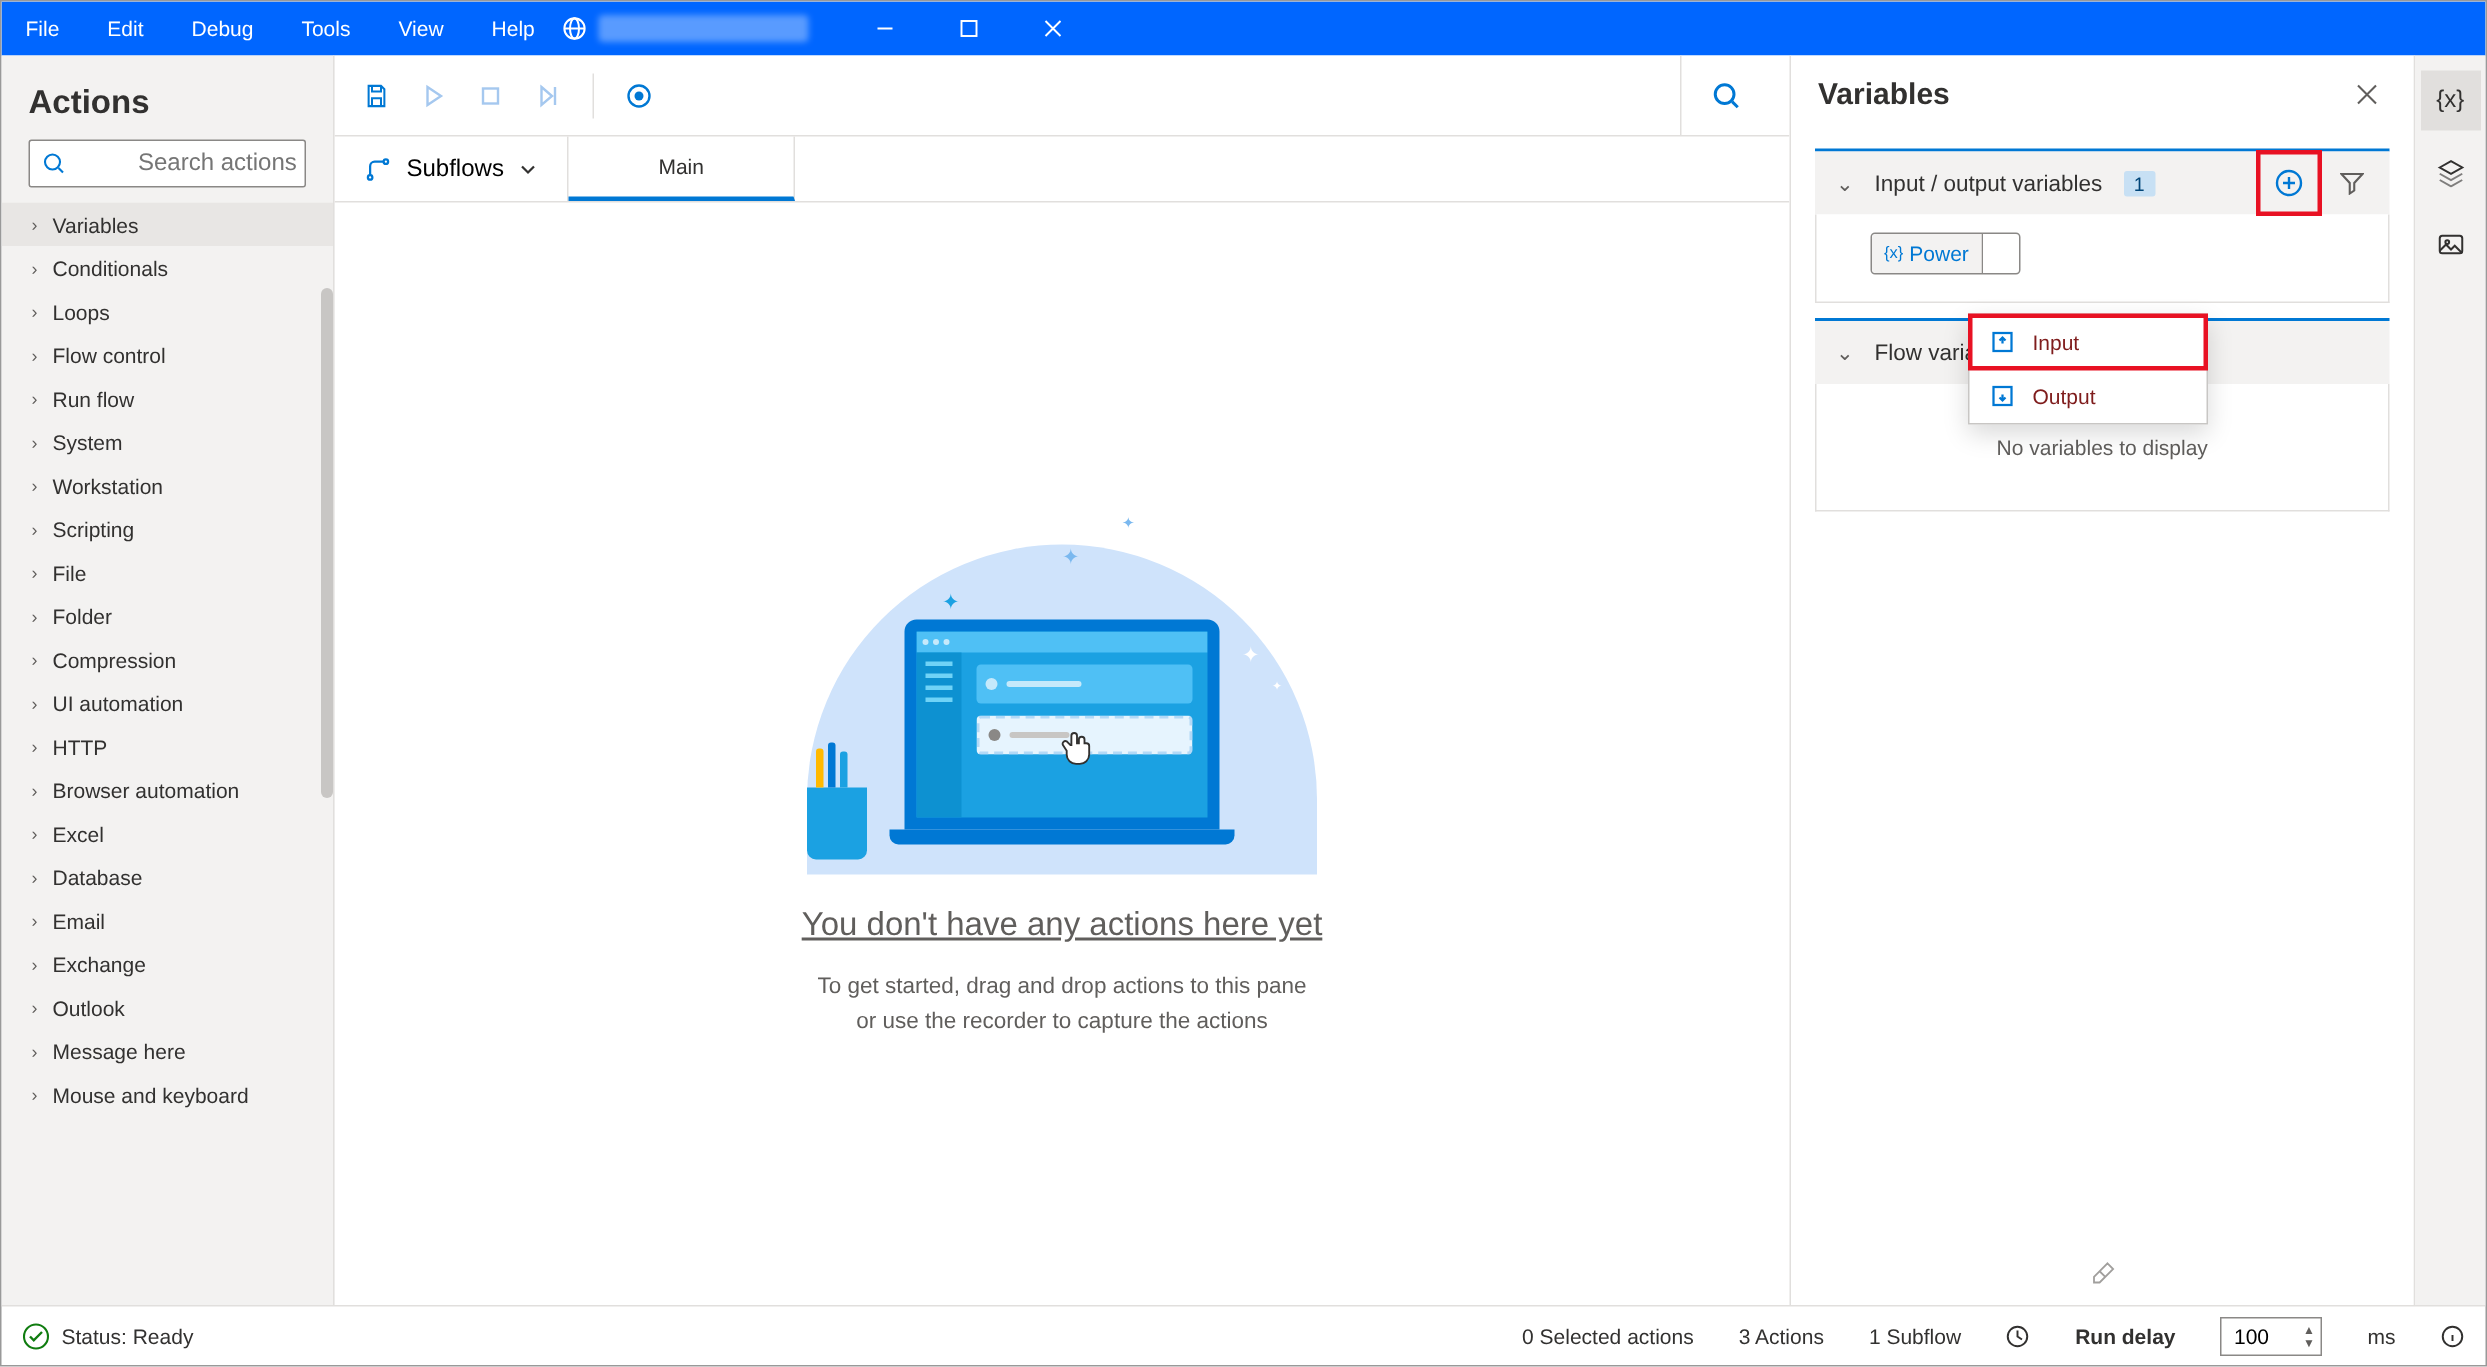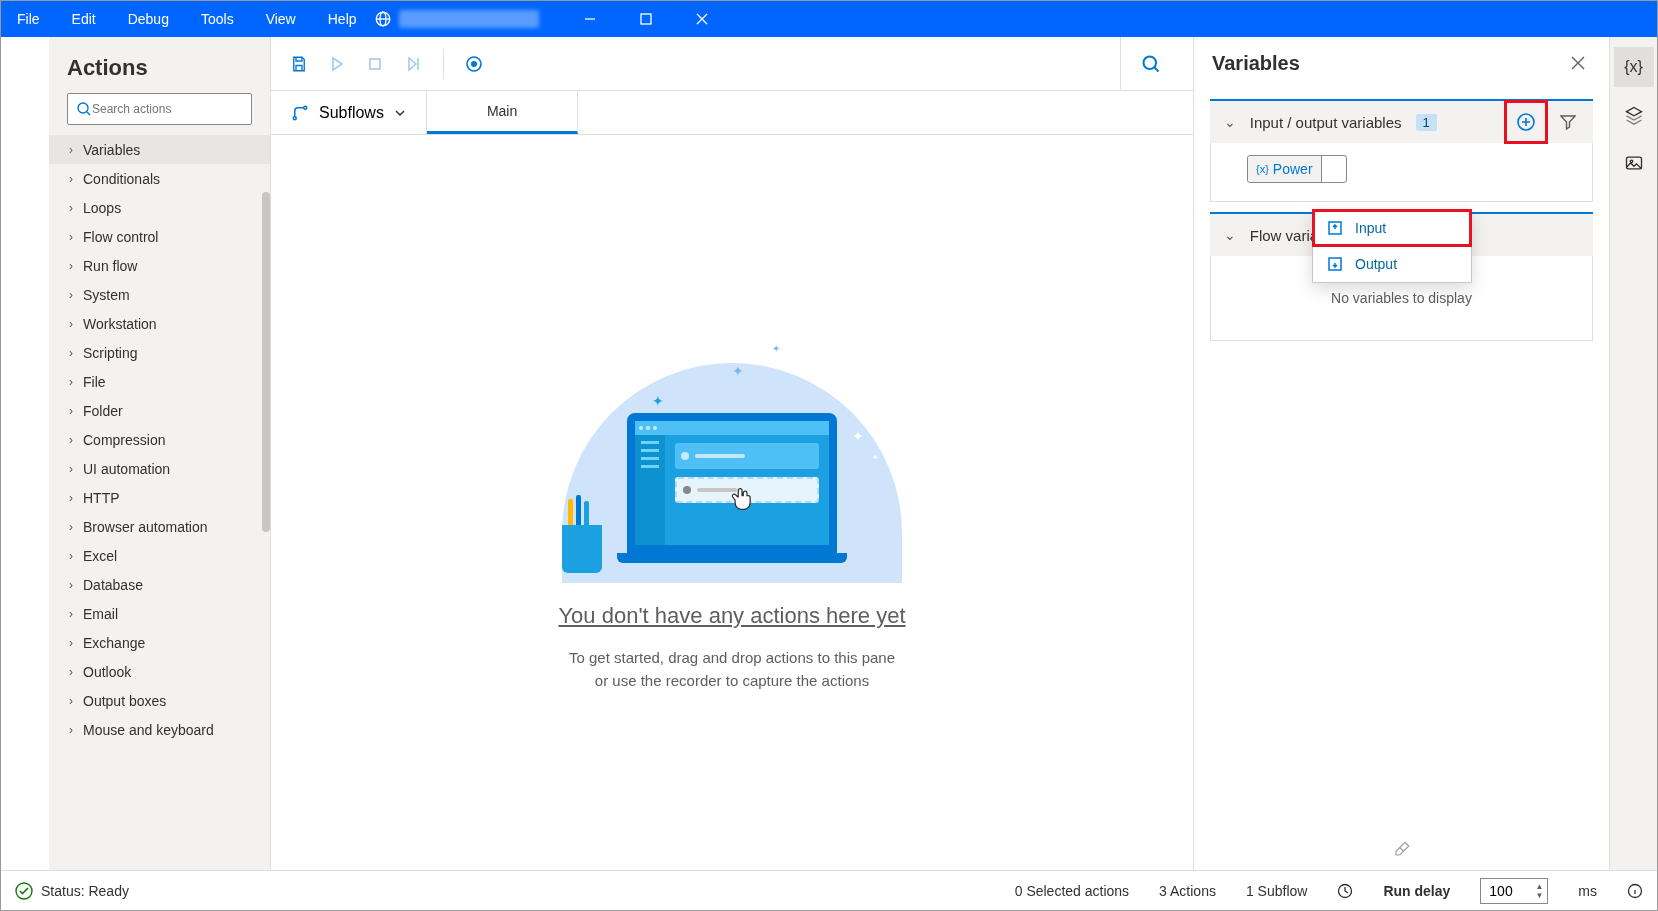--- a/index.html
+++ b/index.html
@@ -6,28 +6,28 @@
 body { width: 1658px; height: 911px; background: #fff; overflow: hidden; display: flex; flex-direction: column; border: 1px solid #999; }
 .titlebar { height: 36px; background: #0066ff; display: flex; align-items: center; color: #fff; font-size: 14px; }
 .menu-items { display: flex; }
 .menu-item { padding: 0 16px; line-height: 36px; cursor: pointer; }
 .title-center { flex: 1; text-align: center; }
 .title-right { display: flex; align-items: center; gap: 6px; padding-right: 4px; }
 .win-btn { width: 50px; height: 36px; display: flex; align-items: center; justify-content: center; cursor: pointer; }
 .env-icon { width: 20px; height: 20px; display: flex; align-items: center; justify-content: center; }
 .env-redact { width: 140px; height: 18px; background: rgba(255,255,255,0.35); border-radius: 3px; filter: blur(2px); margin-right: 20px; }
 
-.body-row { flex: 1; display: flex; min-height: 0; padding-left: 48px; }
+.body-row { flex: 1; display: flex; min-height: 0; }
 
 
 .actions-panel { width: 222px; background: #f3f2f1; border-right: 1px solid #e1dfdd; display: flex; flex-direction: column; position: relative; }
 .actions-header { padding: 18px 18px 12px 18px; font-size: 22px; font-weight: 600; color: #323130; }
 .search-wrap { padding: 0 18px 10px 18px; }
 .search-box { position: relative; height: 32px; border: 1px solid #8a8886; border-radius: 2px; background: #fff; display: flex; align-items: center; padding: 0 8px; }
-.search-box input { border: none; outline: none; flex: 1; font-size: 12px; background: transparent; }
+.search-box input { border: none; outline: none; flex: 1; font-size: 16px; background: transparent; margin-left: 48px; }
 .search-ico { color: #0078d4; }
 .cat-list { flex: 1; overflow-y: auto; }
 .cat-item { display: flex; align-items: center; height: 29px; padding: 0 4px 0 20px; font-size: 14px; color: #323130; cursor: pointer; }
 .cat-item.sel { background: #e8e6e4; }
 .chev { font-size: 12px; color: #605e5c; margin-right: 10px; }
 .vscroll { position: absolute; right: 0; top: 155px; width: 8px; height: 340px; background: #c8c6c4; border-radius: 4px; }
 
 
 .center { flex: 1; display: flex; flex-direction: column; background: #fff; }
 .toolbar { height: 54px; display: flex; align-items: center; padding: 0 12px; border-bottom: 1px solid #e1dfdd; gap: 6px; }
@@ -85,21 +85,21 @@
 .var-chip { display: inline-flex; align-items: center; border: 1px solid #8a8886; border-radius: 3px; background: #fff; height: 28px; }
 .var-chip .vc-left { display: flex; align-items: center; gap: 4px; padding: 0 8px; height: 100%; background: #f3f2f1; border-right: 1px solid #8a8886; color: #0078d4; font-size: 14px; border-radius: 3px 0 0 3px; }
 .var-chip .vc-right { width: 24px; }
 
 .sec2-body { padding: 34px 0; text-align: center; color: #605e5c; font-size: 14px; border: 1px solid #e1dfdd; border-top: none; }
 
 .eraser { position: absolute; bottom: 12px; left: 50%; transform: translateX(-50%); color: #a19f9d; cursor: pointer; }
 
 
 .ctx-menu { position: absolute; top: 209px; left: 1312px; width: 160px; background: #fff; border: 1px solid #c8c6c4; box-shadow: 0 6px 16px rgba(0,0,0,0.15); z-index: 50; }
-.ctx-item { height: 36px; display: flex; align-items: center; gap: 12px; padding: 0 14px; font-size: 14px; color: #0369a1; cursor: pointer; }
+.ctx-item { height: 36px; display: flex; align-items: center; gap: 12px; padding: 0 14px; font-size: 14px; color: #7f1d1d; cursor: pointer; }
 .ctx-item.hl { outline: 3px solid #e81123; outline-offset: -2px; }
 .ctx-ico { color: #0078d4; display: flex; }
 
 
 .rail { width: 48px; background: #f3f2f1; border-left: 1px solid #e1dfdd; display: flex; flex-direction: column; align-items: center; padding-top: 10px; gap: 8px; }
 .rail-btn { width: 40px; height: 40px; display: flex; align-items: center; justify-content: center; color: #323130; cursor: pointer; font-size: 16px; }
 .rail-btn.sel { background: #e1dfdd; }
 
 
 .statusbar { height: 40px; border-top: 1px solid #e1dfdd; display: flex; align-items: center; padding: 0 14px; font-size: 14px; color: #323130; gap: 30px; }
@@ -238,21 +238,21 @@
       <div class="cat-item">
           <span class="chev">›</span>
           <span>Exchange</span>
         </div>
       <div class="cat-item">
           <span class="chev">›</span>
           <span>Outlook</span>
         </div>
       <div class="cat-item">
           <span class="chev">›</span>
-          <span>Output boxes</span>
+          <span>Message here</span>
         </div>
       <div class="cat-item">
           <span class="chev">›</span>
           <span>Mouse and keyboard</span>
         </div>
     </div>
     <div class="vscroll"></div>
   </div>
 
   <div class="center">

